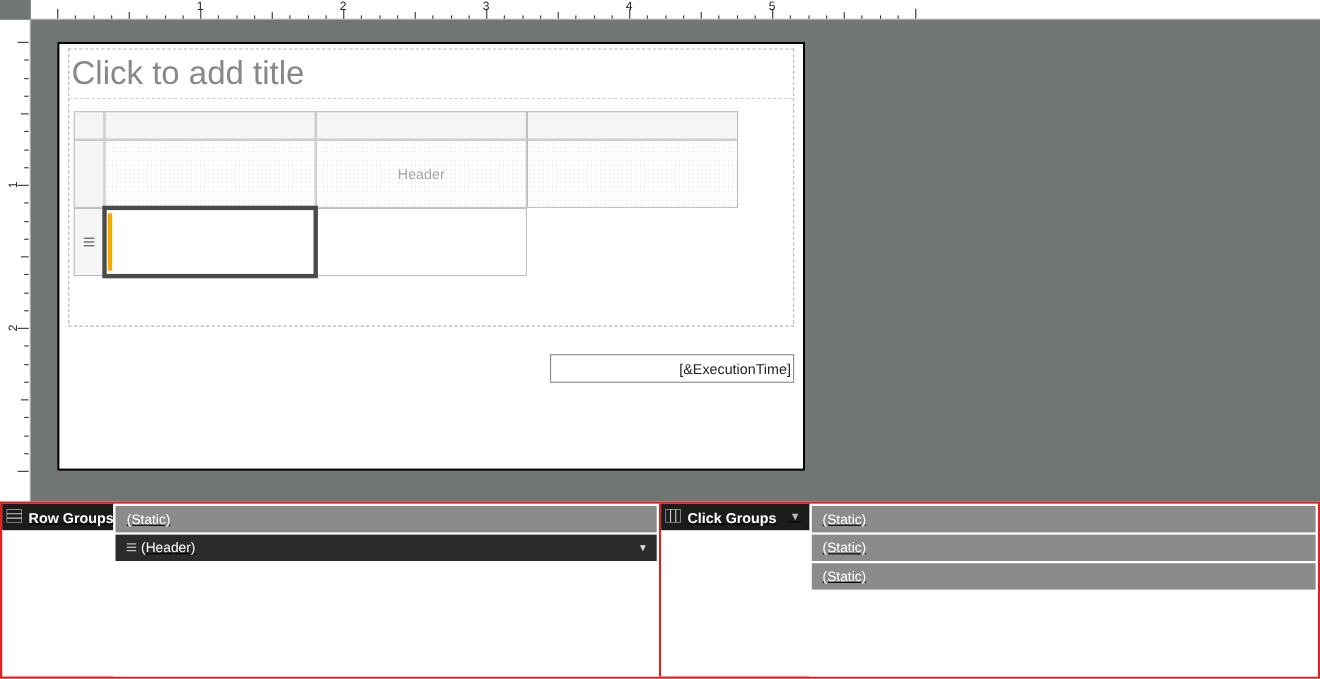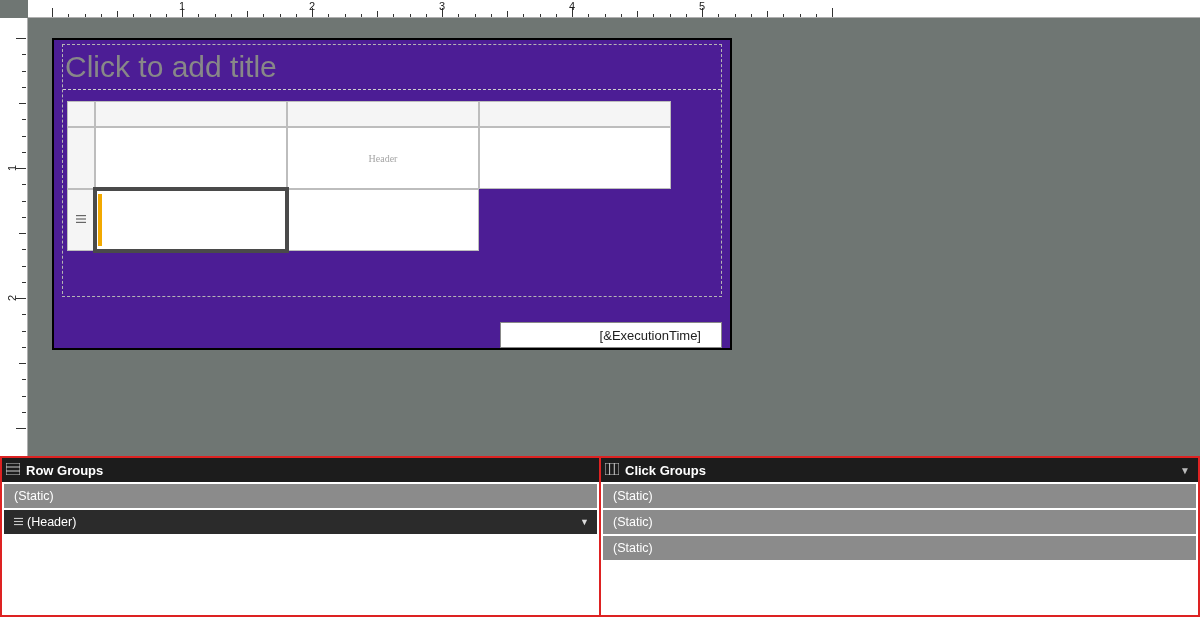--- a/index.html
+++ b/index.html
@@ -80,22 +80,22 @@
     height: 438px;
     background: #6f7673;
     overflow: hidden;
   }
 
   .report-page {
     position: absolute;
     top: 20px;
     left: 24px;
     width: 680px;
-    height: 312px;
-    background: #4c1d95;
+    height: 390px;
+    background: #ffffff;
     border: 2px solid #000;
   }
 
   .report-body {
     position: absolute;
     top: 4px; left: 8px; right: 8px;
     height: 250px;
     border: 1px dashed #b5b5b5;
     border-bottom: none;
   }
@@ -113,26 +113,25 @@
     position: absolute;
     top: 56px;
     left: 4px;
     display: grid;
     grid-template-columns: 28px 192px 192px 192px;
     grid-template-rows: 26px 62px 62px;
   }
   .tablix .cell {
     border: 1px solid #bdbdbd;
     background: #fff;
-    font-size: 10px;
+    font-size: 13px;
     color: #a5a5a5;
     display:flex;
     align-items:center;
     justify-content:center;
-    font-family:Liberation Serif, serif;
   }
   .tablix .corner { background:#f5f5f5; }
   .tablix .colhead { background:#f5f5f5; }
   .tablix .rowhead { background:#f5f5f5; }
   .tablix .pattern {
     background-image: radial-gradient(#d0d0d0 0.6px, #fff 0.6px);
     background-size: 4px 4px;
   }
   .tablix .detail-icon svg { width:10px; height:10px; }
 
@@ -164,36 +163,36 @@
     position:absolute;
     right:0; bottom:0;
     width:222px; height:26px;
     border:1px solid #888;
     background:#fff;
     font-size:13px;
     color:#222;
     display:flex;
     align-items:center;
     justify-content:flex-end;
-    padding-right:20px;
+    padding-right:2px;
   }
 
   
   .group-panes {
     position:absolute;
     left:0; right:0; top:456px; bottom:0;
     border:2px solid #d22;
     display:flex;
     background:#fff;
   }
   .group-pane {
     flex:1;
     display:flex;
-    flex-direction:column;
     border-right:2px solid #d22;
+    text-decoration:underline;
   }
   .group-pane:last-child { border-right:none; }
   .gp-header {
     background:#1c1c1c;
     color:#fff;
     font-size:13px;
     font-weight:600;
     height:24px;
     display:flex;
     align-items:center;

